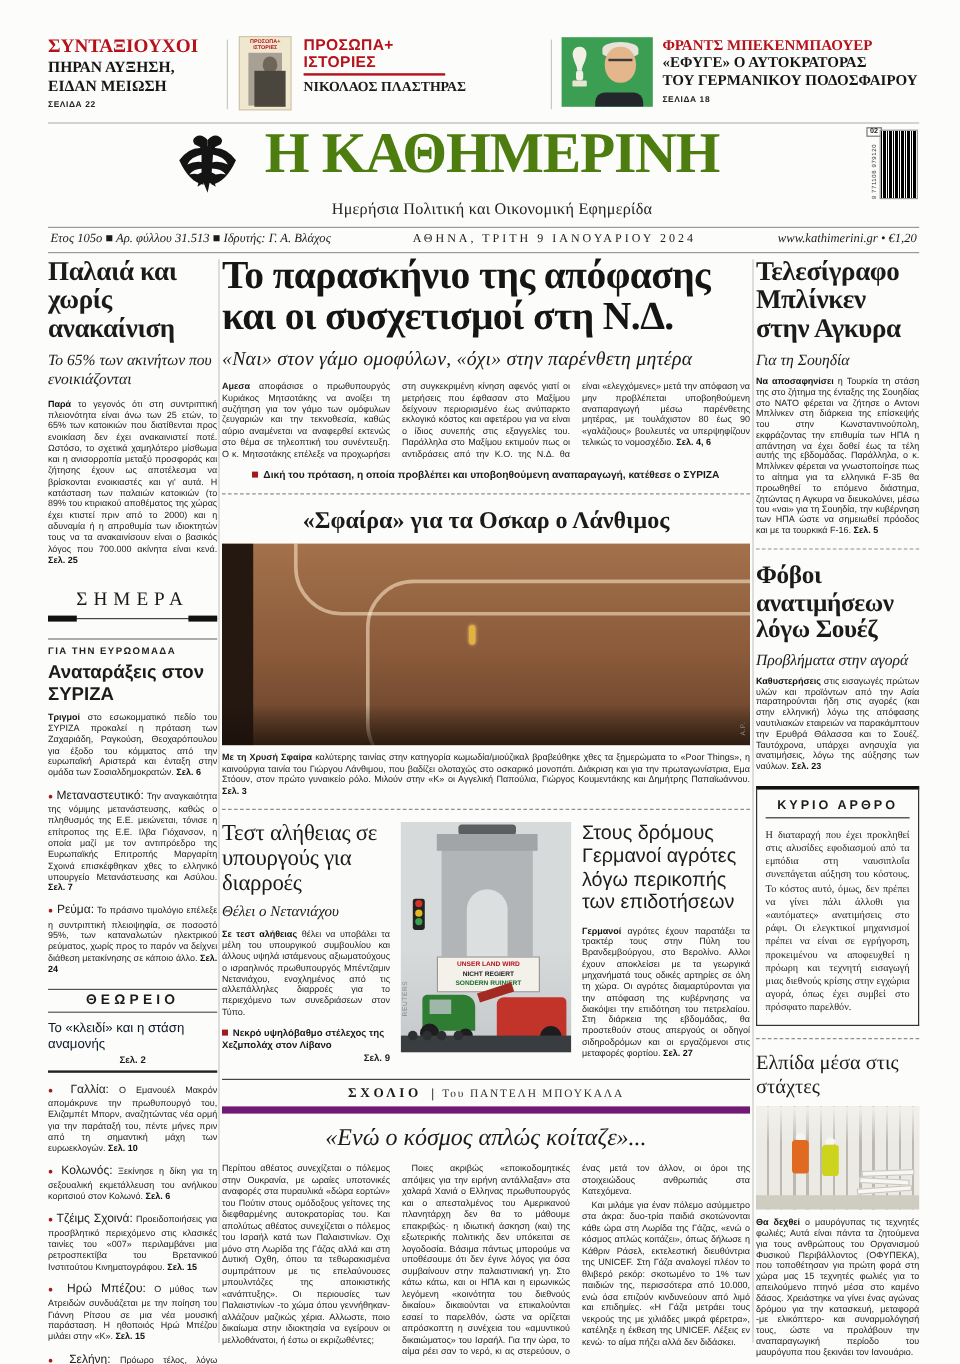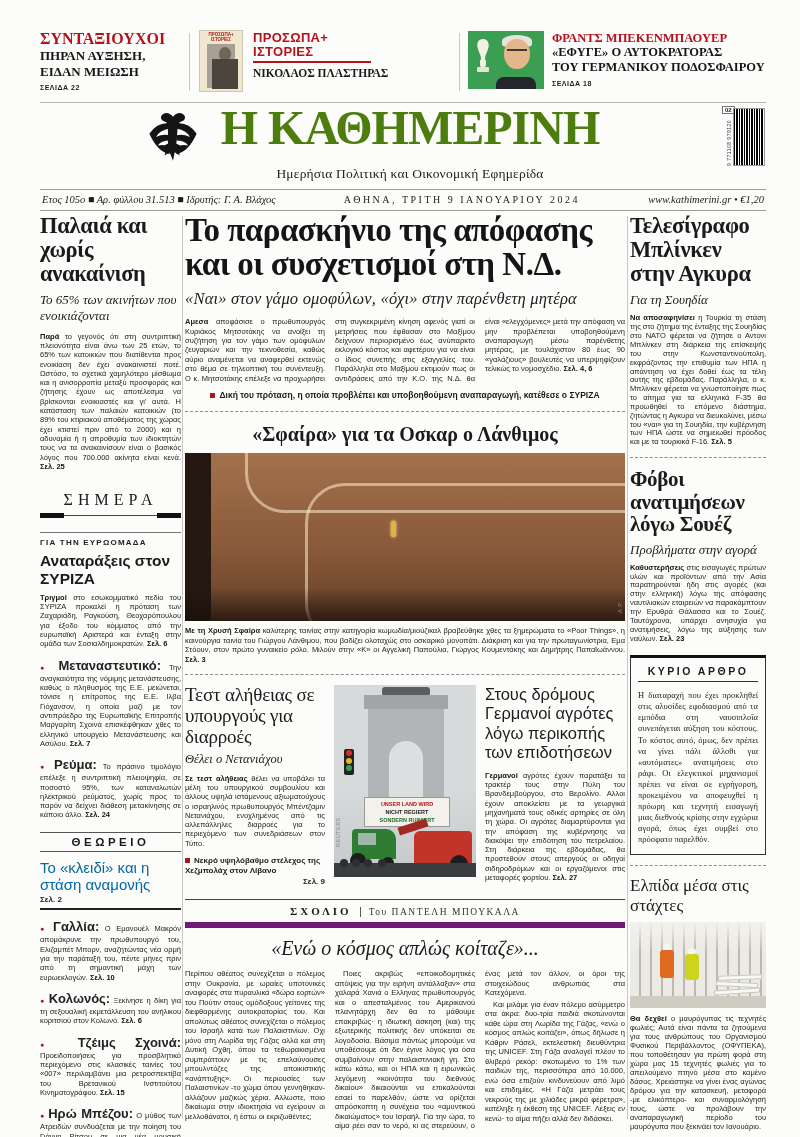--- a/index.html
+++ b/index.html
@@ -53,25 +53,25 @@
   
   .col-left{position:absolute;left:40px;top:214px;width:141px}
   .simera{position:relative;margin-top:20px;text-align:center;font-family:"Liberation Serif",serif;
           font-size:16px;letter-spacing:5px;padding-bottom:6px;border-bottom:1px solid #444}
   .simera::before,.simera::after{content:"";position:absolute;bottom:-3px;width:24px;height:5px;background:#111}
   .simera::before{left:0}.simera::after{right:0}
   .kicker-blk{margin-top:16px;border-top:1px solid #777;padding-top:5px;font-size:8px;font-weight:bold;letter-spacing:1.2px;color:#222}
   .syriza-title{margin-top:5px;font-size:15.5px;font-weight:bold;line-height:1.12}
   .brief{margin-top:9px}
   .brief .blabel::before{content:"● ";color:#a11a1c;font-size:7px}
-  .brief .blabel{font-weight:bold;font-size:13px}
+  .brief .blabel{font-weight:normal;font-size:10px}
   .theorio{margin-top:12px;border-top:1px solid #555;border-bottom:1px solid #555;padding:3px 0;
            text-align:center;font-weight:bold;font-size:11.5px;letter-spacing:3.5px}
-  .theorio-title{margin-top:7px;font-size:15px;line-height:1.15;color:#0369a1}
-  .theorio-page{text-align:left;font-weight:bold;font-size:8px;margin-top:2px}
+  .theorio-title{margin-top:7px;font-size:11px;line-height:1.15;color:#0f172a}
+  .theorio-page{text-align:center;font-weight:bold;font-size:8px;margin-top:2px}
   .theorio-rule{border-bottom:2px solid #222;margin-top:4px}
   
   .col-center{position:absolute;left:185px;top:214px;width:440px}
   .main-headline{font-family:"Liberation Serif",serif;font-weight:bold;font-size:33px;line-height:1.02;letter-spacing:-.5px;color:#151515}
   .main-deck{font-family:"Liberation Serif",serif;font-style:italic;font-size:16.5px;margin-top:8px;letter-spacing:.2px}
   .body3{margin-top:8px;column-count:3;column-gap:10px;font-size:7.5px;line-height:1.25;text-align:justify;color:#222}
   .note-line{margin-top:7px;text-align:center;font-size:8.5px;font-weight:bold}
   .sq{display:inline-block;width:5px;height:5px;background:#a11a1c;margin-right:4px}
   .oscar-h{margin-top:7px;text-align:center;font-family:"Liberation Serif",serif;font-weight:600;font-size:20px}
   .photo-oscar{position:relative;margin-top:7px;width:440px;height:168px;overflow:hidden;

